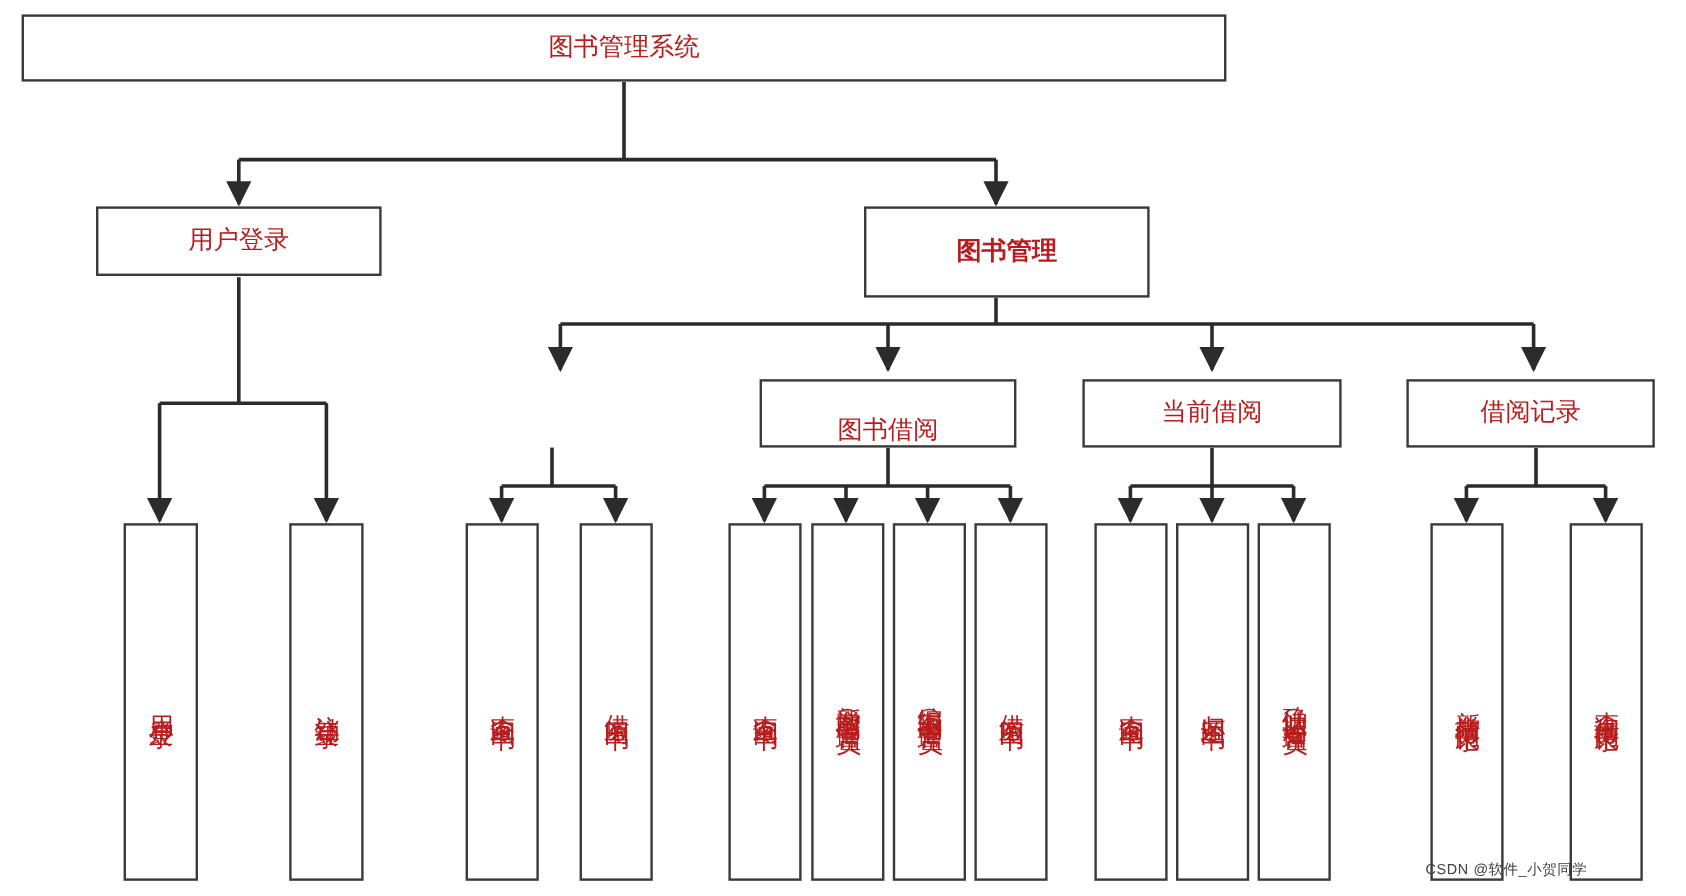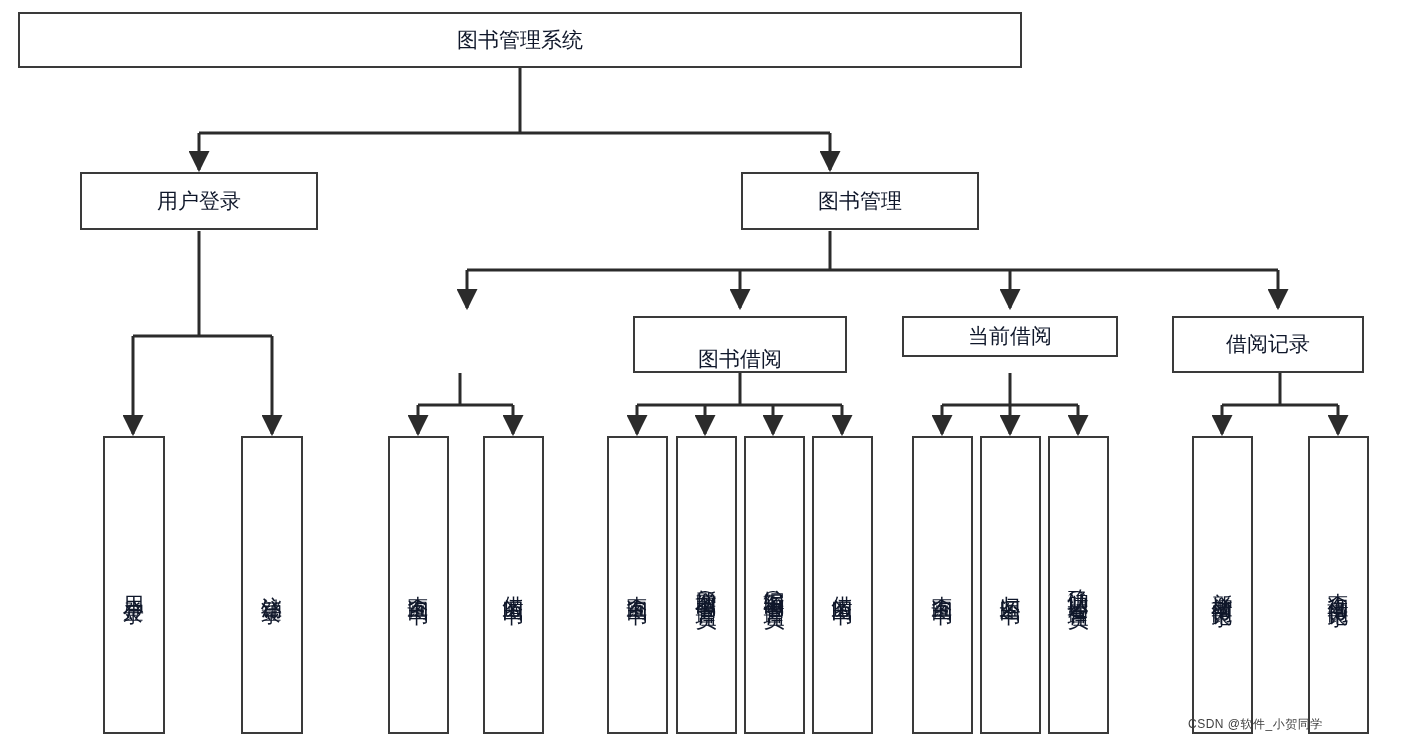--- a/index.html
+++ b/index.html
@@ -25,21 +25,21 @@
     height: 747px;
   }
   .node {
     position: absolute;
     box-sizing: border-box;
     background: #ffffff;
     border: 2px solid #3a3a3a;
     display: flex;
     align-items: center;
     justify-content: center;
-    color: #0f172a;
+    color: #b91c1c;
   }
   .node-label {
     display: block;
     text-align: center;
     line-height: 1.15;
     white-space: nowrap;
   }
   .node.horizontal .node-label {
     font-size: 21px;
   }
@@ -126,34 +126,34 @@
   </svg>
 
   <div class="node root horizontal" style="left:18px; top:12px; width:1004px; height:56px;">
     <span class="node-label">图书管理系统</span>
   </div>
 
   <div class="node horizontal" style="left:80px; top:172px; width:238px; height:58px;">
     <span class="node-label">用户登录</span>
   </div>
 
-  <div class="node horizontal" style="left:741px; top:172px; width:238px; height:58px;">
+  <div class="node horizontal" style="left:720px; top:172px; width:238px; height:76px;font-weight:bold;">
     <span class="node-label">图书管理</span>
   </div>
 
 
   <div class="node horizontal" style="left:633px; top:316px; width:214px; height:57px;align-items:flex-end;">
     <span class="node-label">图书借阅</span>
   </div>
 
-  <div class="node horizontal" style="left:902px; top:316px; width:216px; height:41px;">
+  <div class="node horizontal" style="left:902px; top:316px; width:216px; height:57px;">
     <span class="node-label">当前借阅</span>
   </div>
 
-  <div class="node horizontal" style="left:1172px; top:316px; width:192px; height:57px;">
+  <div class="node horizontal" style="left:1172px; top:316px; width:207px; height:57px;">
     <span class="node-label">借阅记录</span>
   </div>
 
   <div class="node vertical" style="left:103px; top:436px; width:62px; height:298px;">
     <span class="node-label">用户登录</span>
   </div>
 
   <div class="node vertical" style="left:241px; top:436px; width:62px; height:298px;">
     <span class="node-label">注销登录</span>
   </div>

